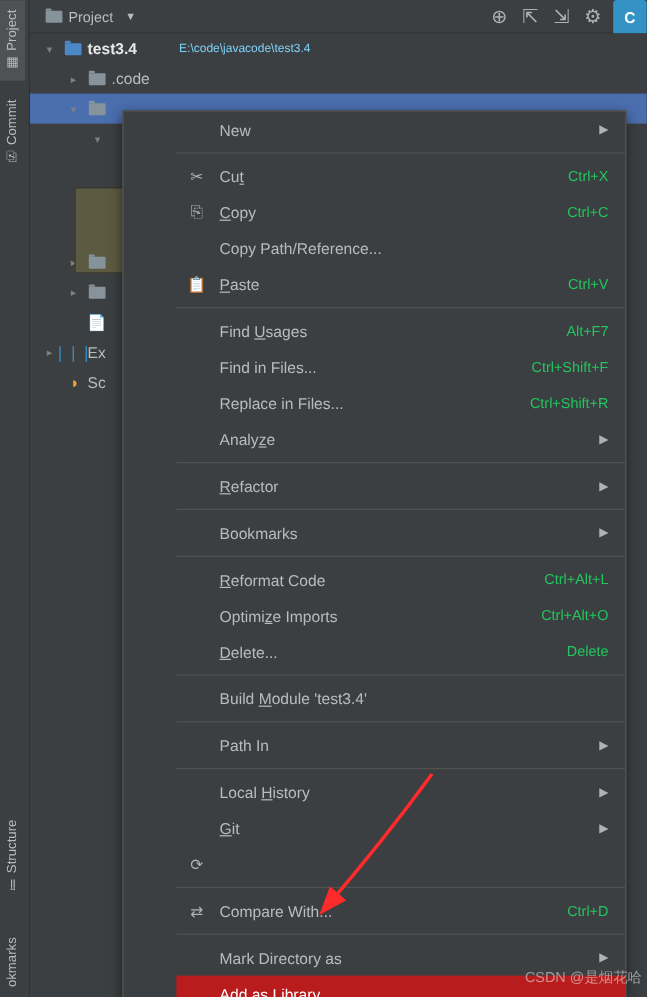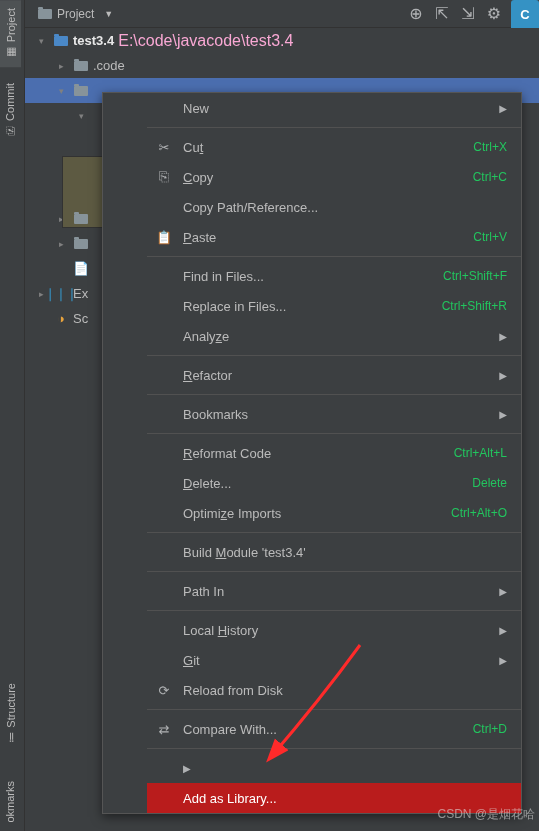--- a/index.html
+++ b/index.html
@@ -18,21 +18,21 @@
 .toolbar-icon { width: 22px; height: 22px; display: flex; align-items: center; justify-content: center; margin: 0 2px; cursor: pointer; color: #afb1b3; }
 
 .tree { flex: 1; font-size: 13px; color: #bbbbbb; background: #3c3f41; position: relative; }
 .tree-row { display: flex; align-items: center; height: 25px; gap: 4px; white-space: nowrap; }
 .arrow { width: 10px; color: #808080; font-size: 9px; }
 .ficon { width: 16px; height: 16px; display: flex; align-items: center; justify-content: center; }
 .folder { background: #87939a; width: 14px; height: 10px; border-radius: 1px; position: relative; }
 .folder::before { content: ""; position: absolute; top: -2px; left: 0; width: 5px; height: 2px; background: #87939a; border-radius: 1px 1px 0 0; }
 .folder.module { background: #4a88c7; }
 .folder.module::before { background: #4a88c7; }
-.path-text { color: #f9a8d4; font-size: 16px; }
+.path-text { color: #7dd3fc; font-size: 10px; margin-left: 31px; }
 .bold { font-weight: bold; color: #e8e8e8; }
 
 .gutter { position: absolute; right: 0; top: 28px; width: 30px; height: 44px; background: #313335; border-left: 1px solid #555; font-size: 11px; color: #606366; text-align: right; padding-right: 6px; line-height: 20px; }
 .gutter-corner { position: absolute; right: 0; top: 0; width: 28px; height: 28px; background: #3592c4; border-radius: 3px 3px 0 0; color: #fff; display: flex; align-items: center; justify-content: center; font-size: 13px; font-weight: bold; }
 
 .image-placeholder { position: absolute; left: 37px; top: 128px; width: 60px; height: 72px; background: #5d5a42; border: 1px solid #323232; }
 
 .context-menu { position: absolute; left: 102px; top: 92px; width: 420px; background: #3c3f41; border: 1px solid #555555; box-shadow: 0 3px 10px rgba(0,0,0,.5); z-index: 20; font-size: 13px; padding-left: 44px; }
 .menu-item { height: 30px; display: flex; align-items: center; padding: 0 14px 0 8px; gap: 10px; cursor: pointer; position: relative; color: #bbbbbb; }
 .menu-item.highlighted { background: #b91c1c; color: #fff; }
@@ -172,20 +172,25 @@
       <span class="menu-label">Copy Path/Reference...</span>
     </div>
   <div class="menu-item">
       <span class="menu-icon">📋</span>
       <span class="menu-label"><u>P</u>aste</span>
       <span class="menu-shortcut">Ctrl+V</span>
     </div>
   <div class="menu-sep"></div>
   <div class="menu-item">
       <span class="menu-icon"></span>
+      <span class="menu-label">Find <u>U</u>sages</span>
+      <span class="menu-shortcut">Alt+F7</span>
+    </div>
+  <div class="menu-item">
+      <span class="menu-icon"></span>
       <span class="menu-label">Find in Files...</span>
       <span class="menu-shortcut">Ctrl+Shift+F</span>
     </div>
   <div class="menu-item">
       <span class="menu-icon"></span>
       <span class="menu-label">Replace in Files...</span>
       <span class="menu-shortcut">Ctrl+Shift+R</span>
     </div>
   <div class="menu-item">
       <span class="menu-icon"></span>
@@ -205,28 +210,28 @@
       <span class="menu-arrow">▶</span>
     </div>
   <div class="menu-sep"></div>
   <div class="menu-item">
       <span class="menu-icon"></span>
       <span class="menu-label"><u>R</u>eformat Code</span>
       <span class="menu-shortcut">Ctrl+Alt+L</span>
     </div>
   <div class="menu-item">
       <span class="menu-icon"></span>
+      <span class="menu-label">Optimi<u>z</u>e Imports</span>
+      <span class="menu-shortcut">Ctrl+Alt+O</span>
+    </div>
+  <div class="menu-item">
+      <span class="menu-icon"></span>
       <span class="menu-label"><u>D</u>elete...</span>
       <span class="menu-shortcut">Delete</span>
     </div>
-  <div class="menu-item">
-      <span class="menu-icon"></span>
-      <span class="menu-label">Optimi<u>z</u>e Imports</span>
-      <span class="menu-shortcut">Ctrl+Alt+O</span>
-    </div>
   <div class="menu-sep"></div>
   <div class="menu-item">
       <span class="menu-icon"></span>
       <span class="menu-label">Build <u>M</u>odule 'test3.4'</span>
     </div>
   <div class="menu-sep"></div>
   <div class="menu-item">
       <span class="menu-icon"></span>
       <span class="menu-label">Path In</span>
       <span class="menu-arrow">▶</span>
@@ -237,31 +242,31 @@
       <span class="menu-label">Local <u>H</u>istory</span>
       <span class="menu-arrow">▶</span>
     </div>
   <div class="menu-item">
       <span class="menu-icon"></span>
       <span class="menu-label"><u>G</u>it</span>
       <span class="menu-arrow">▶</span>
     </div>
   <div class="menu-item">
       <span class="menu-icon">⟳</span>
-      <span class="menu-label">Reload from Disk</span>
     </div>
   <div class="menu-sep"></div>
   <div class="menu-item">
       <span class="menu-icon">⇄</span>
       <span class="menu-label">Compare With...</span>
       <span class="menu-shortcut">Ctrl+D</span>
     </div>
   <div class="menu-sep"></div>
   <div class="menu-item">
       <span class="menu-icon"></span>
+      <span class="menu-label">Mark Directory as</span>
       <span class="menu-arrow">▶</span>
     </div>
   <div class="menu-item highlighted">
       <span class="menu-icon"></span>
       <span class="menu-label">Add as Library...</span>
     </div>
 
 </div>
 
 <svg class="arrow-annot" style="left:260px; top:640px;" width="110" height="130">

